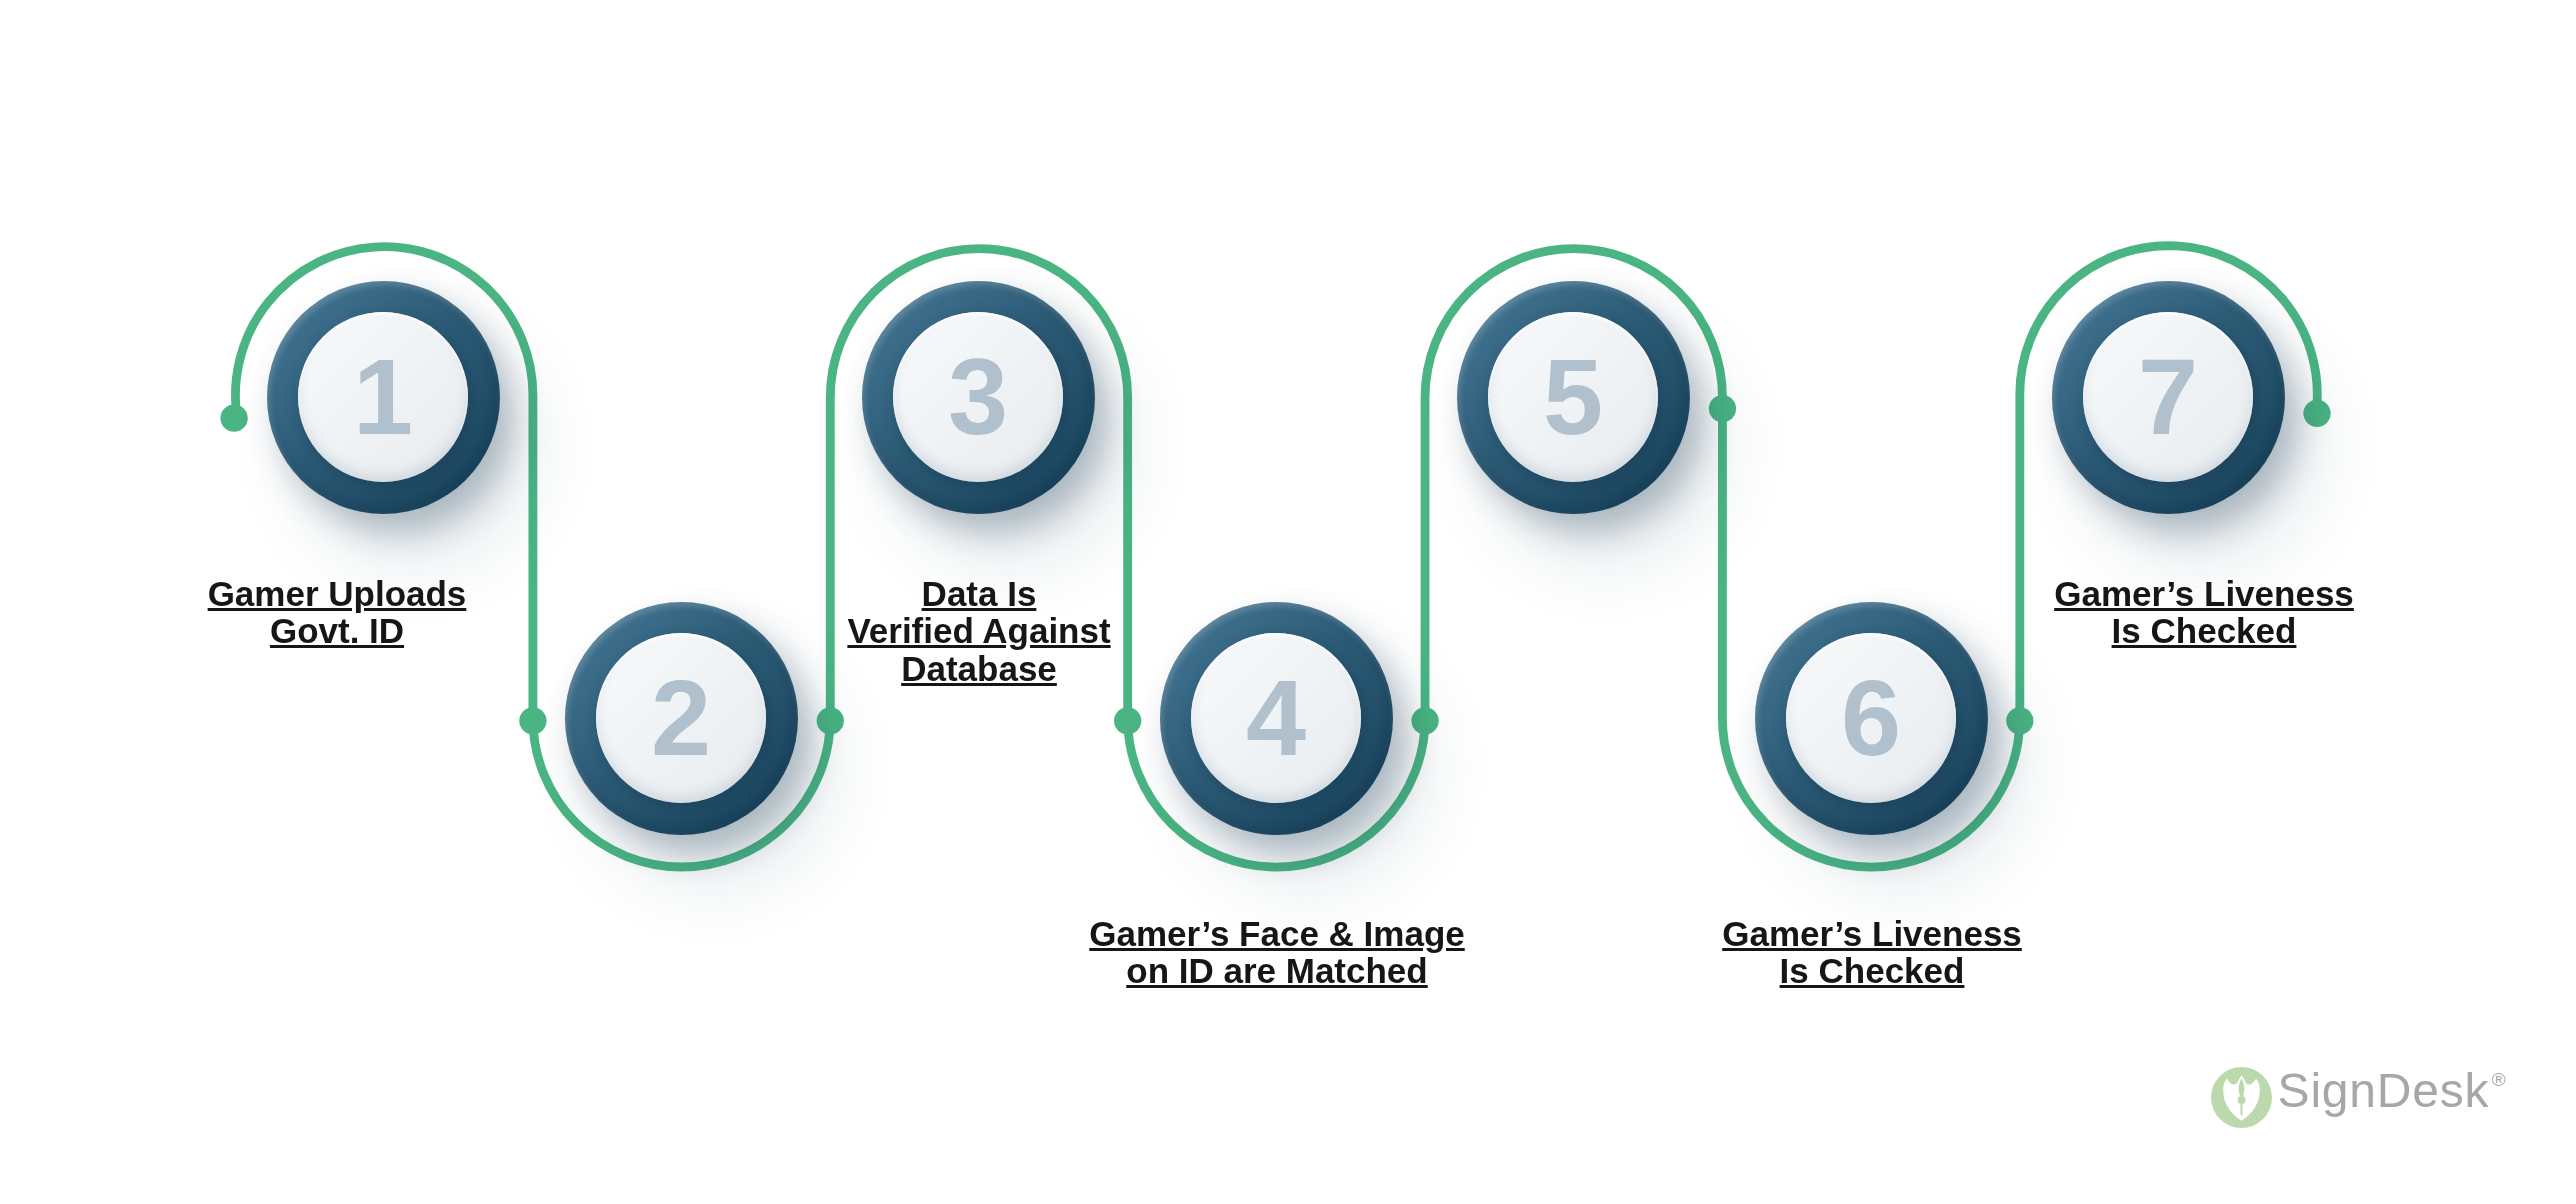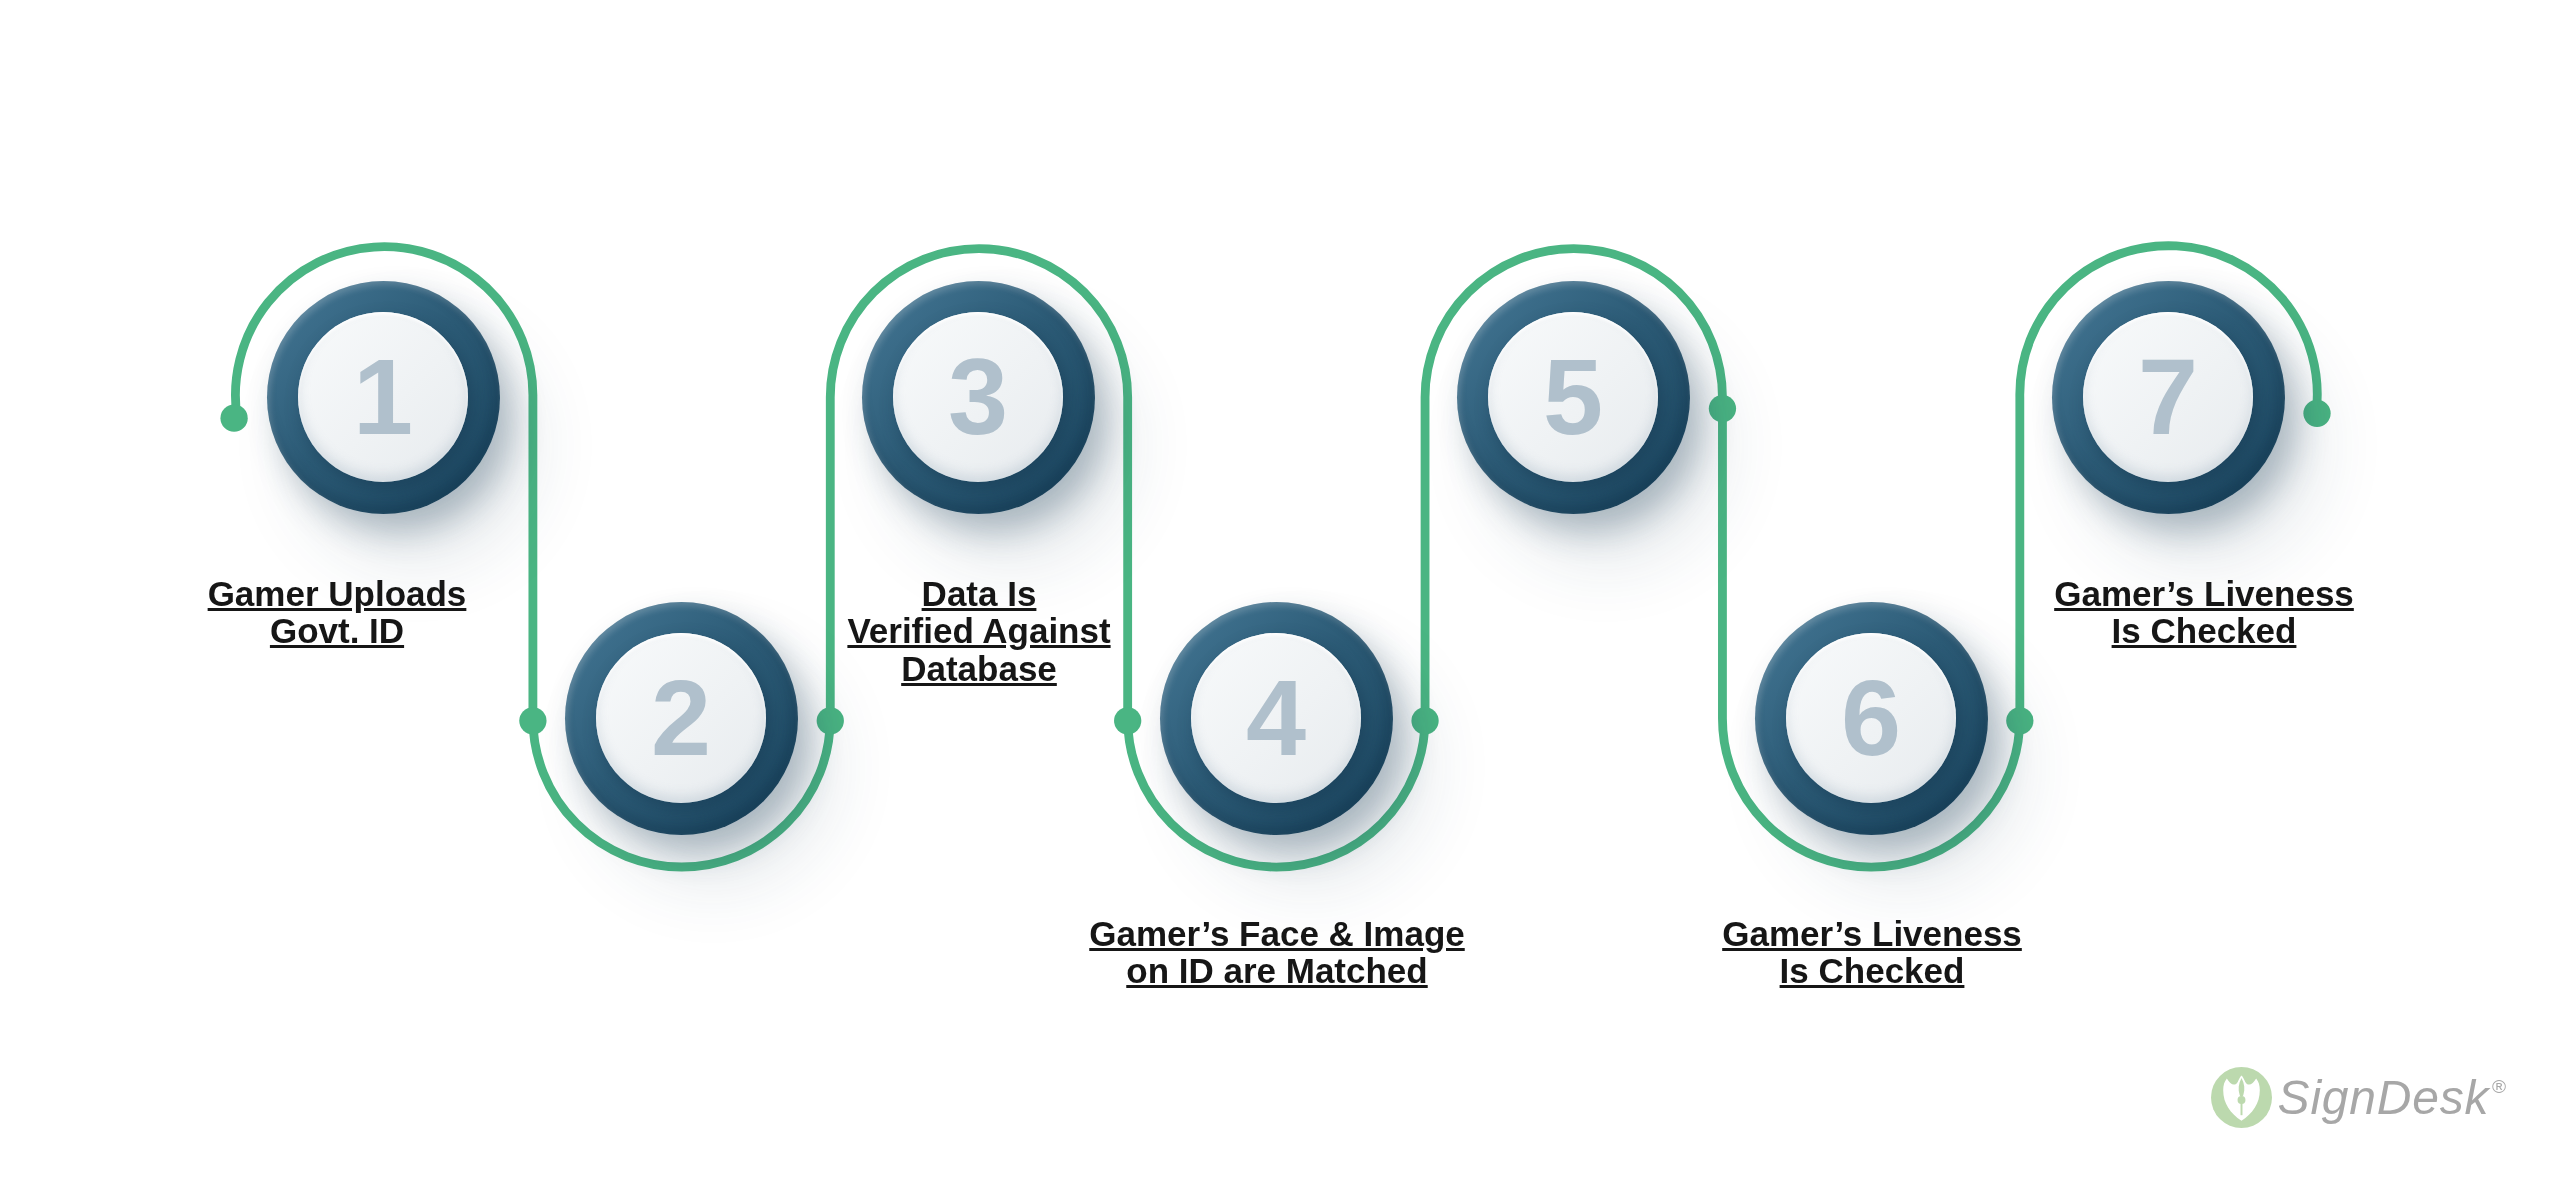--- a/index.html
+++ b/index.html
@@ -50,21 +50,21 @@
   .step-label{
     position:absolute;width:450px;
     text-align:center;
     font-size:35px;font-weight:700;line-height:1.07;
     color:var(--label);
     white-space:pre-line;
     text-decoration:underline;
   }
   .logo{
     position:absolute;left:2211px;top:1067px;
-    display:flex;align-items:center;font-style:italic;
+    display:flex;align-items:flex-start;
   }
   .logo-mark{width:61px;height:61px;flex:0 0 auto;}
   .logo-text{
     margin-left:5.6px;
     font-size:48px;font-weight:400;line-height:1;
     color:var(--logo-gray);
     letter-spacing:0.8px;
   }
   .logo-reg{
     font-size:19px;font-weight:400;color:var(--logo-gray);

